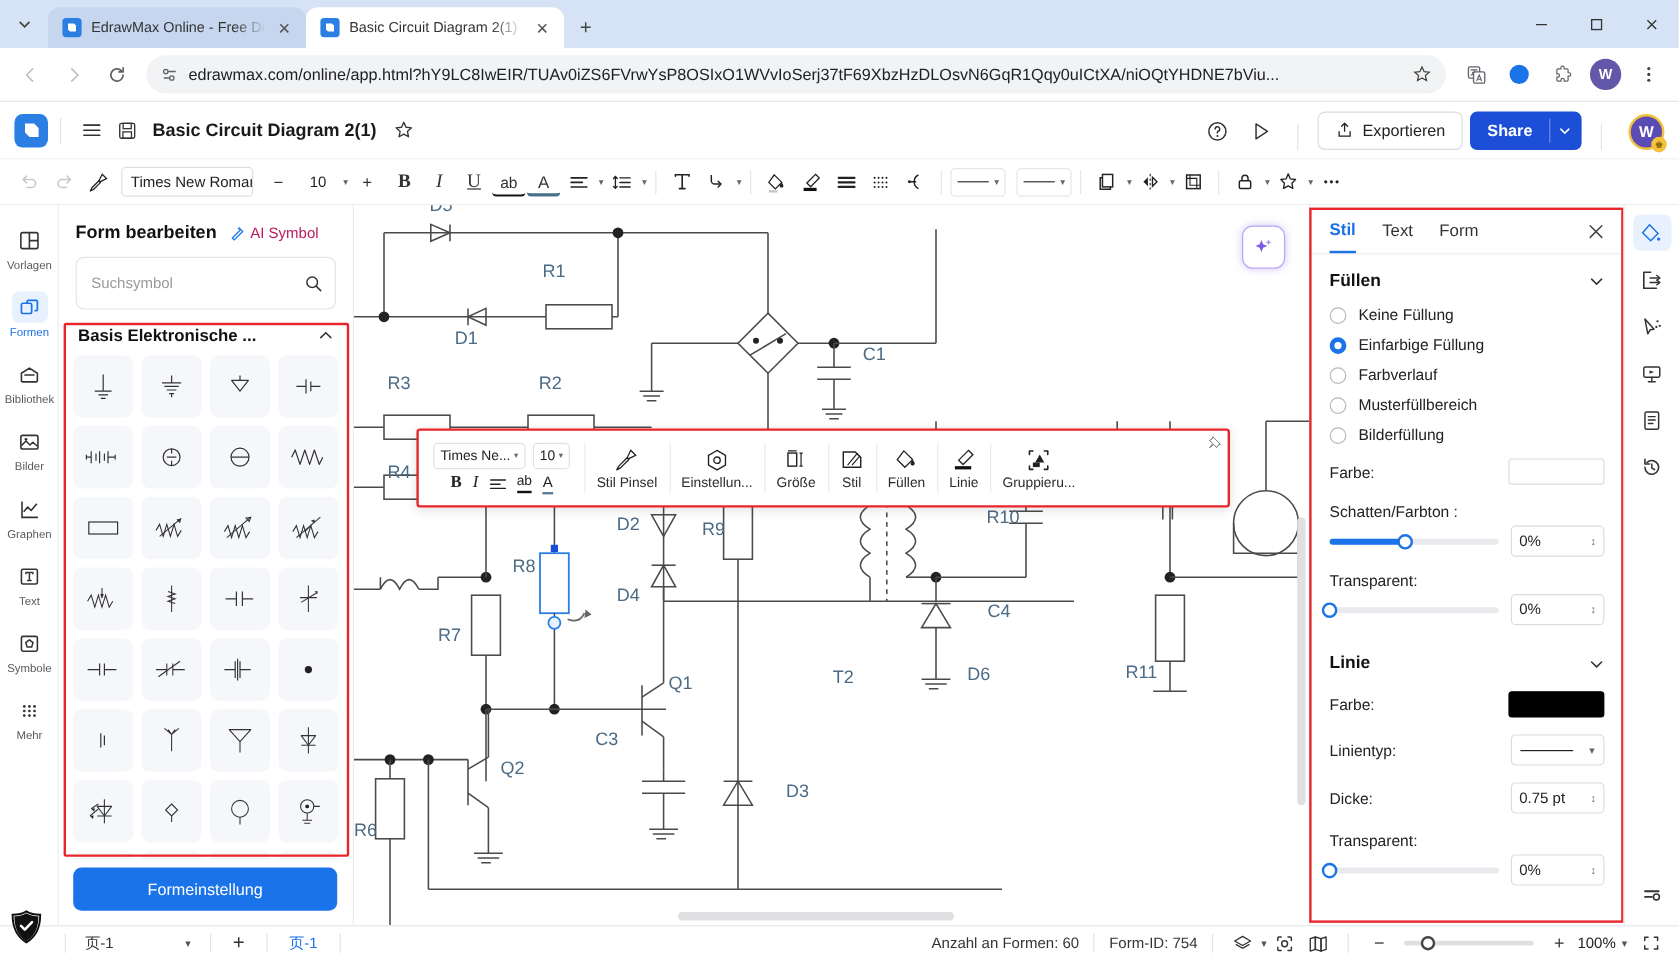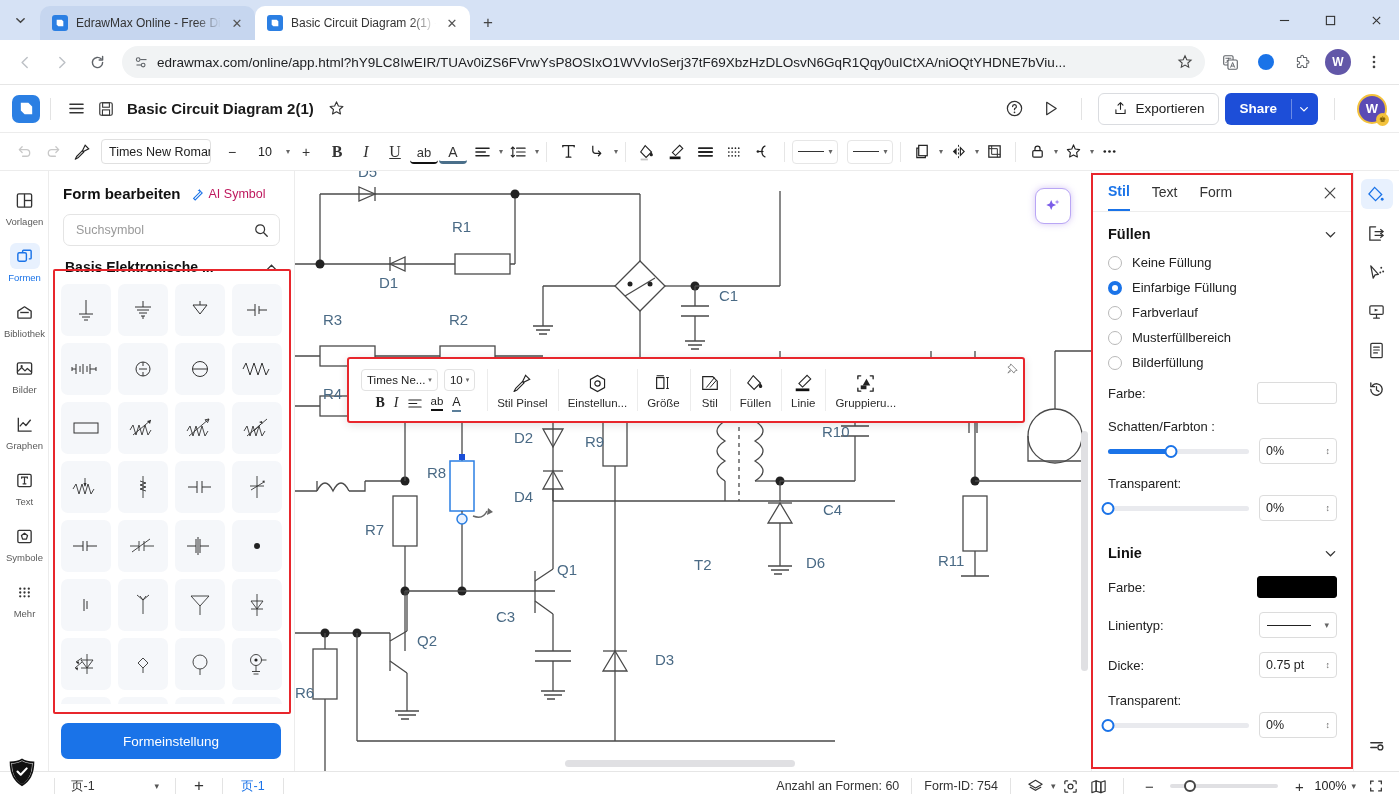--- a/index.html
+++ b/index.html
@@ -77,21 +77,21 @@
   }
   .logo-sq {
     width:28px; height:28px; border-radius:7px; background:#2b7fe3; color:#fff;
     display:flex; align-items:center; justify-content:center; font-size:16px;
     font-weight:bold; flex:0 0 28px;
   }
   .hdr-sep { width:1px; height:22px; background:#e3e3e3; margin:0 10px; }
   .hdr-icon { width:30px; height:30px; display:flex; align-items:center;
     justify-content:center; color:#333; }
   .doc-title { font-size:15px; font-weight:bold; color:#1a1a1a; margin:0 8px 0 6px; }
-  .hdr-right { margin-left:auto; display:flex; align-items:center; gap:6px; }
+  .hdr-right { margin-left:auto; display:flex; align-items:flex-end; gap:6px; }
   .btn-export {
     height:32px; border:1px solid #dadce0; border-radius:6px; background:#fff;
     display:flex; align-items:center; gap:7px; padding:0 14px; font-size:13.5px; color:#222;
   }
   .btn-share {
     height:32px; background:#1d4ed8; color:#fff; border-radius:6px; display:flex;
     align-items:center; font-size:13.5px; font-weight:bold;
   }
   .btn-share .lbl { padding:0 14px; }
   .btn-share .cv { padding:0 9px 0 7px; border-left:1px solid rgba(255,255,255,.35);
@@ -149,21 +149,21 @@
 
   
   .shape-panel {
     position:absolute; left:49px; top:171px; width:246px; height:600px;
     background:#fff; border-right:1px solid #ececec;
   }
   .sp-head { display:flex; align-items:center; padding:14px 14px 6px 14px; gap:10px; }
   .sp-title { font-size:15px; font-weight:bold; color:#111; }
   .ai-symbol { display:flex; align-items:center; gap:4px; color:#be185d; font-size:12.5px; }
   .sp-search {
-    margin:6px 14px 0 14px; height:32px; border:1px solid #e4e4e4; border-radius:7px;
+    margin:6px 14px 0 14px; height:44px; border:1px solid #e4e4e4; border-radius:7px;
     display:flex; align-items:center; padding:0 10px; gap:6px;
   }
   .sp-search input {
     flex:1; border:0; outline:0; font-size:12.5px; color:#333; background:transparent;
     font-family:"Liberation Sans", sans-serif;
   }
   .sp-search input::placeholder { color:#9a9a9a; }
   .red-box {
     position:absolute; left:4px; top:98px; width:238px; height:445px;
     border:2px solid #e8262c; border-radius:2px; pointer-events:none;

